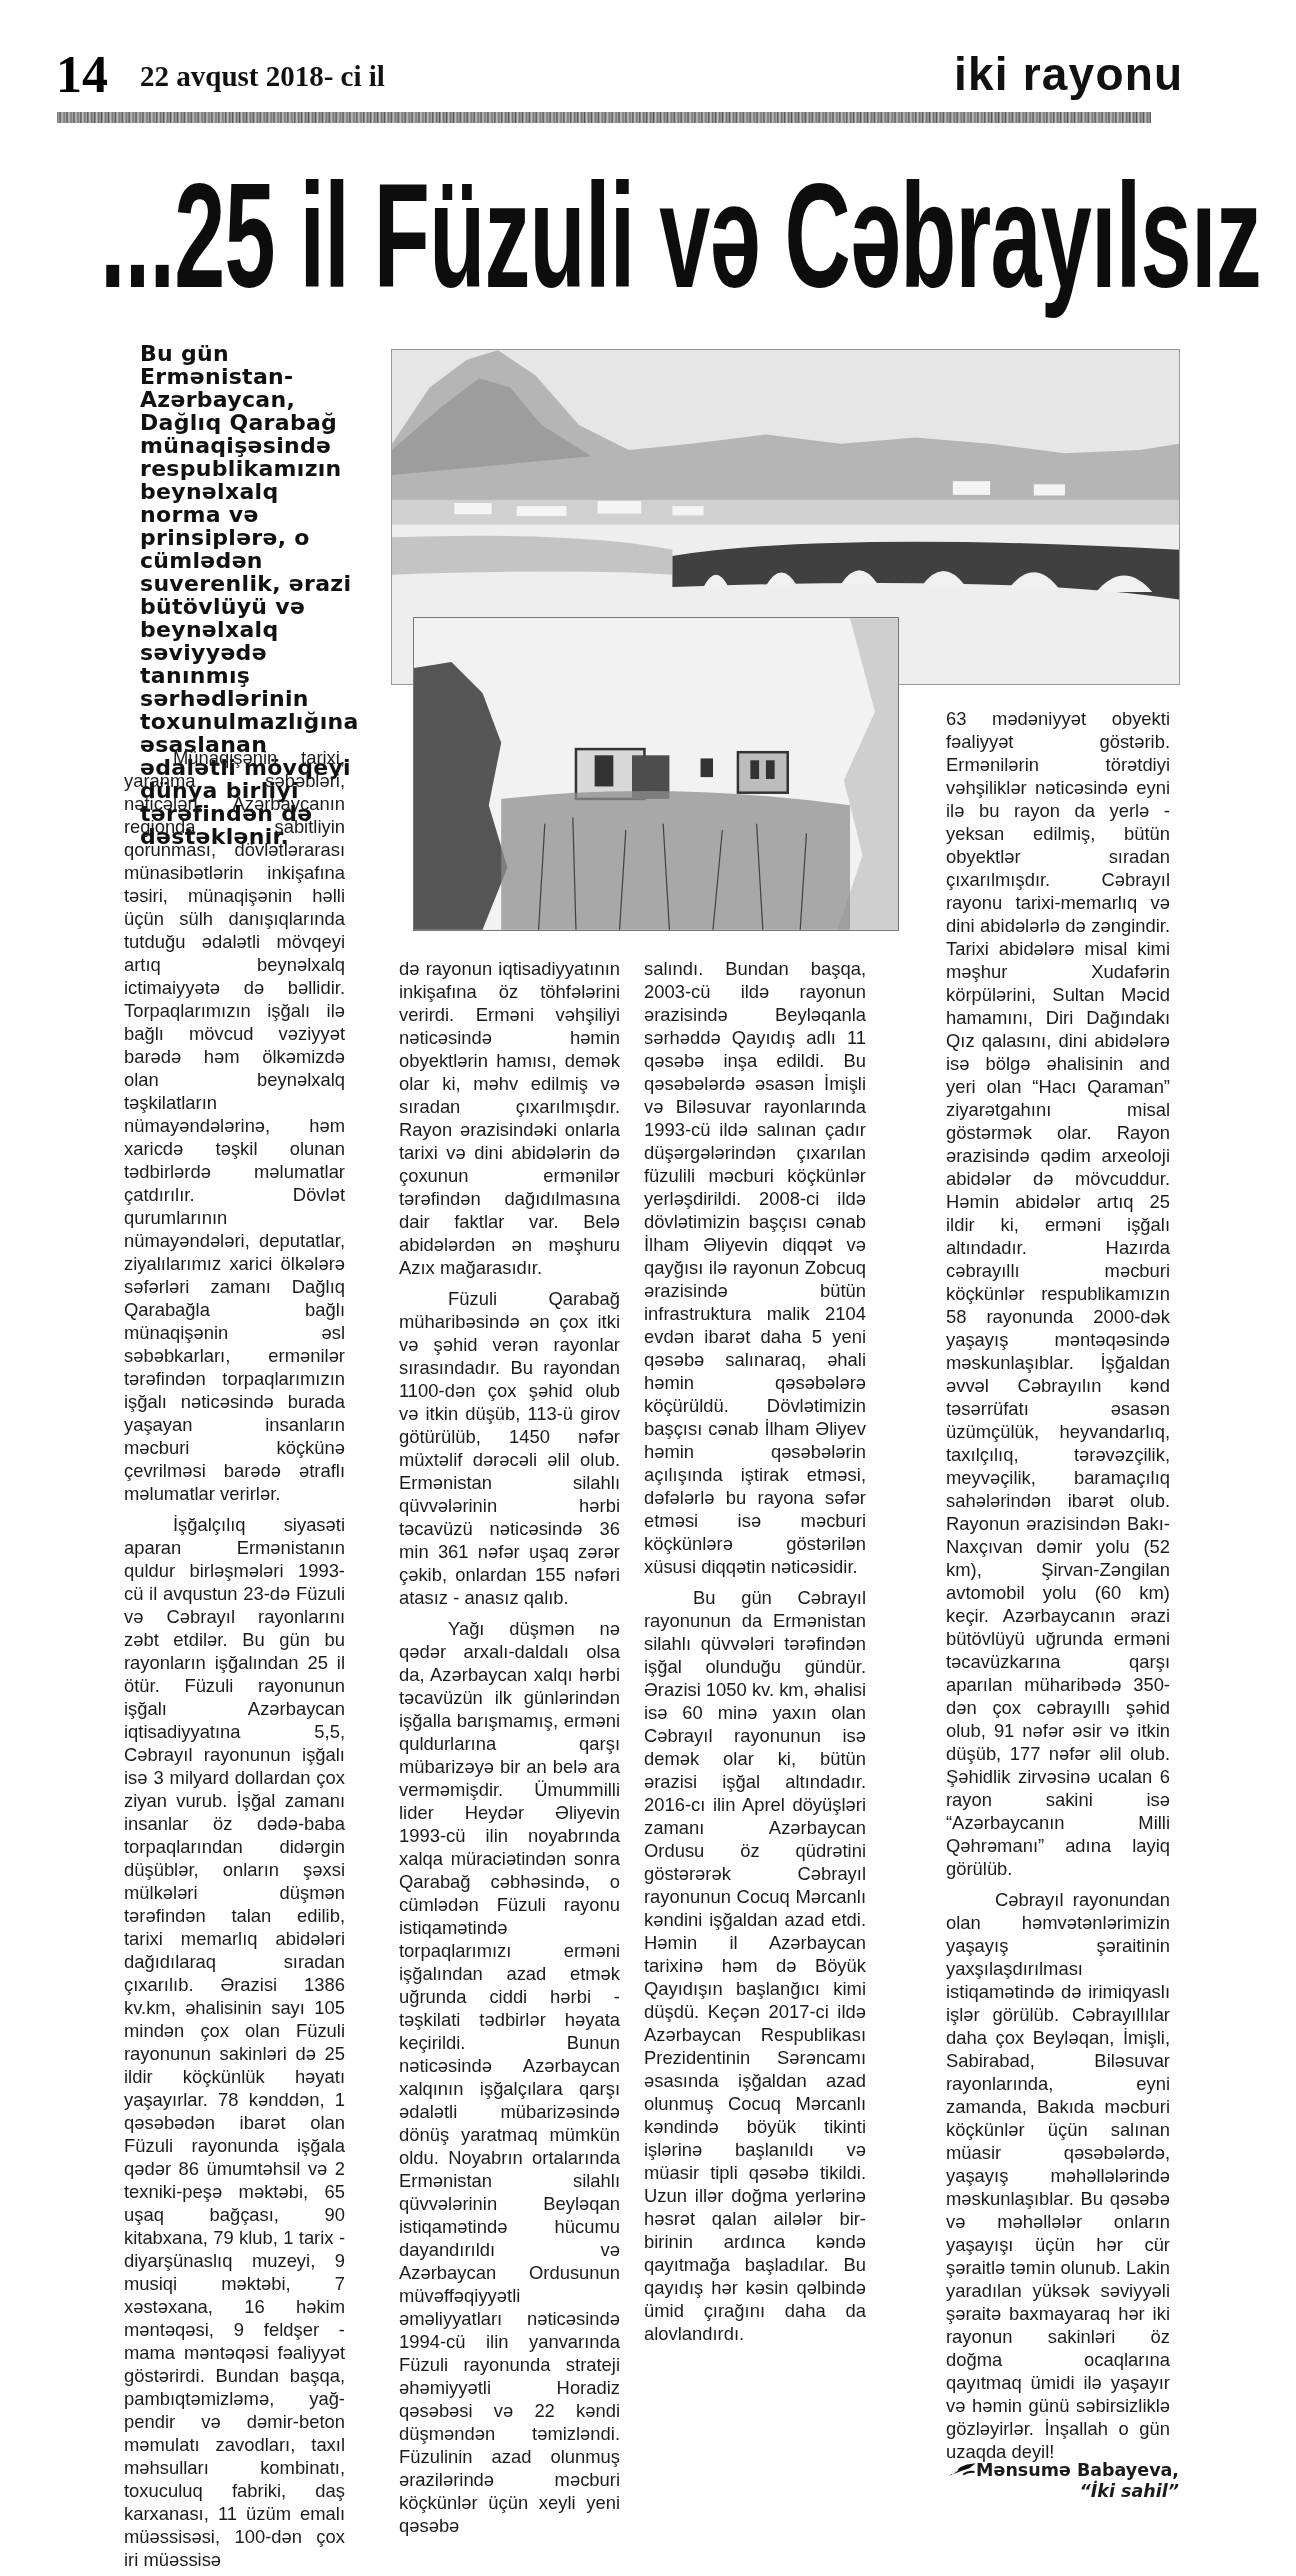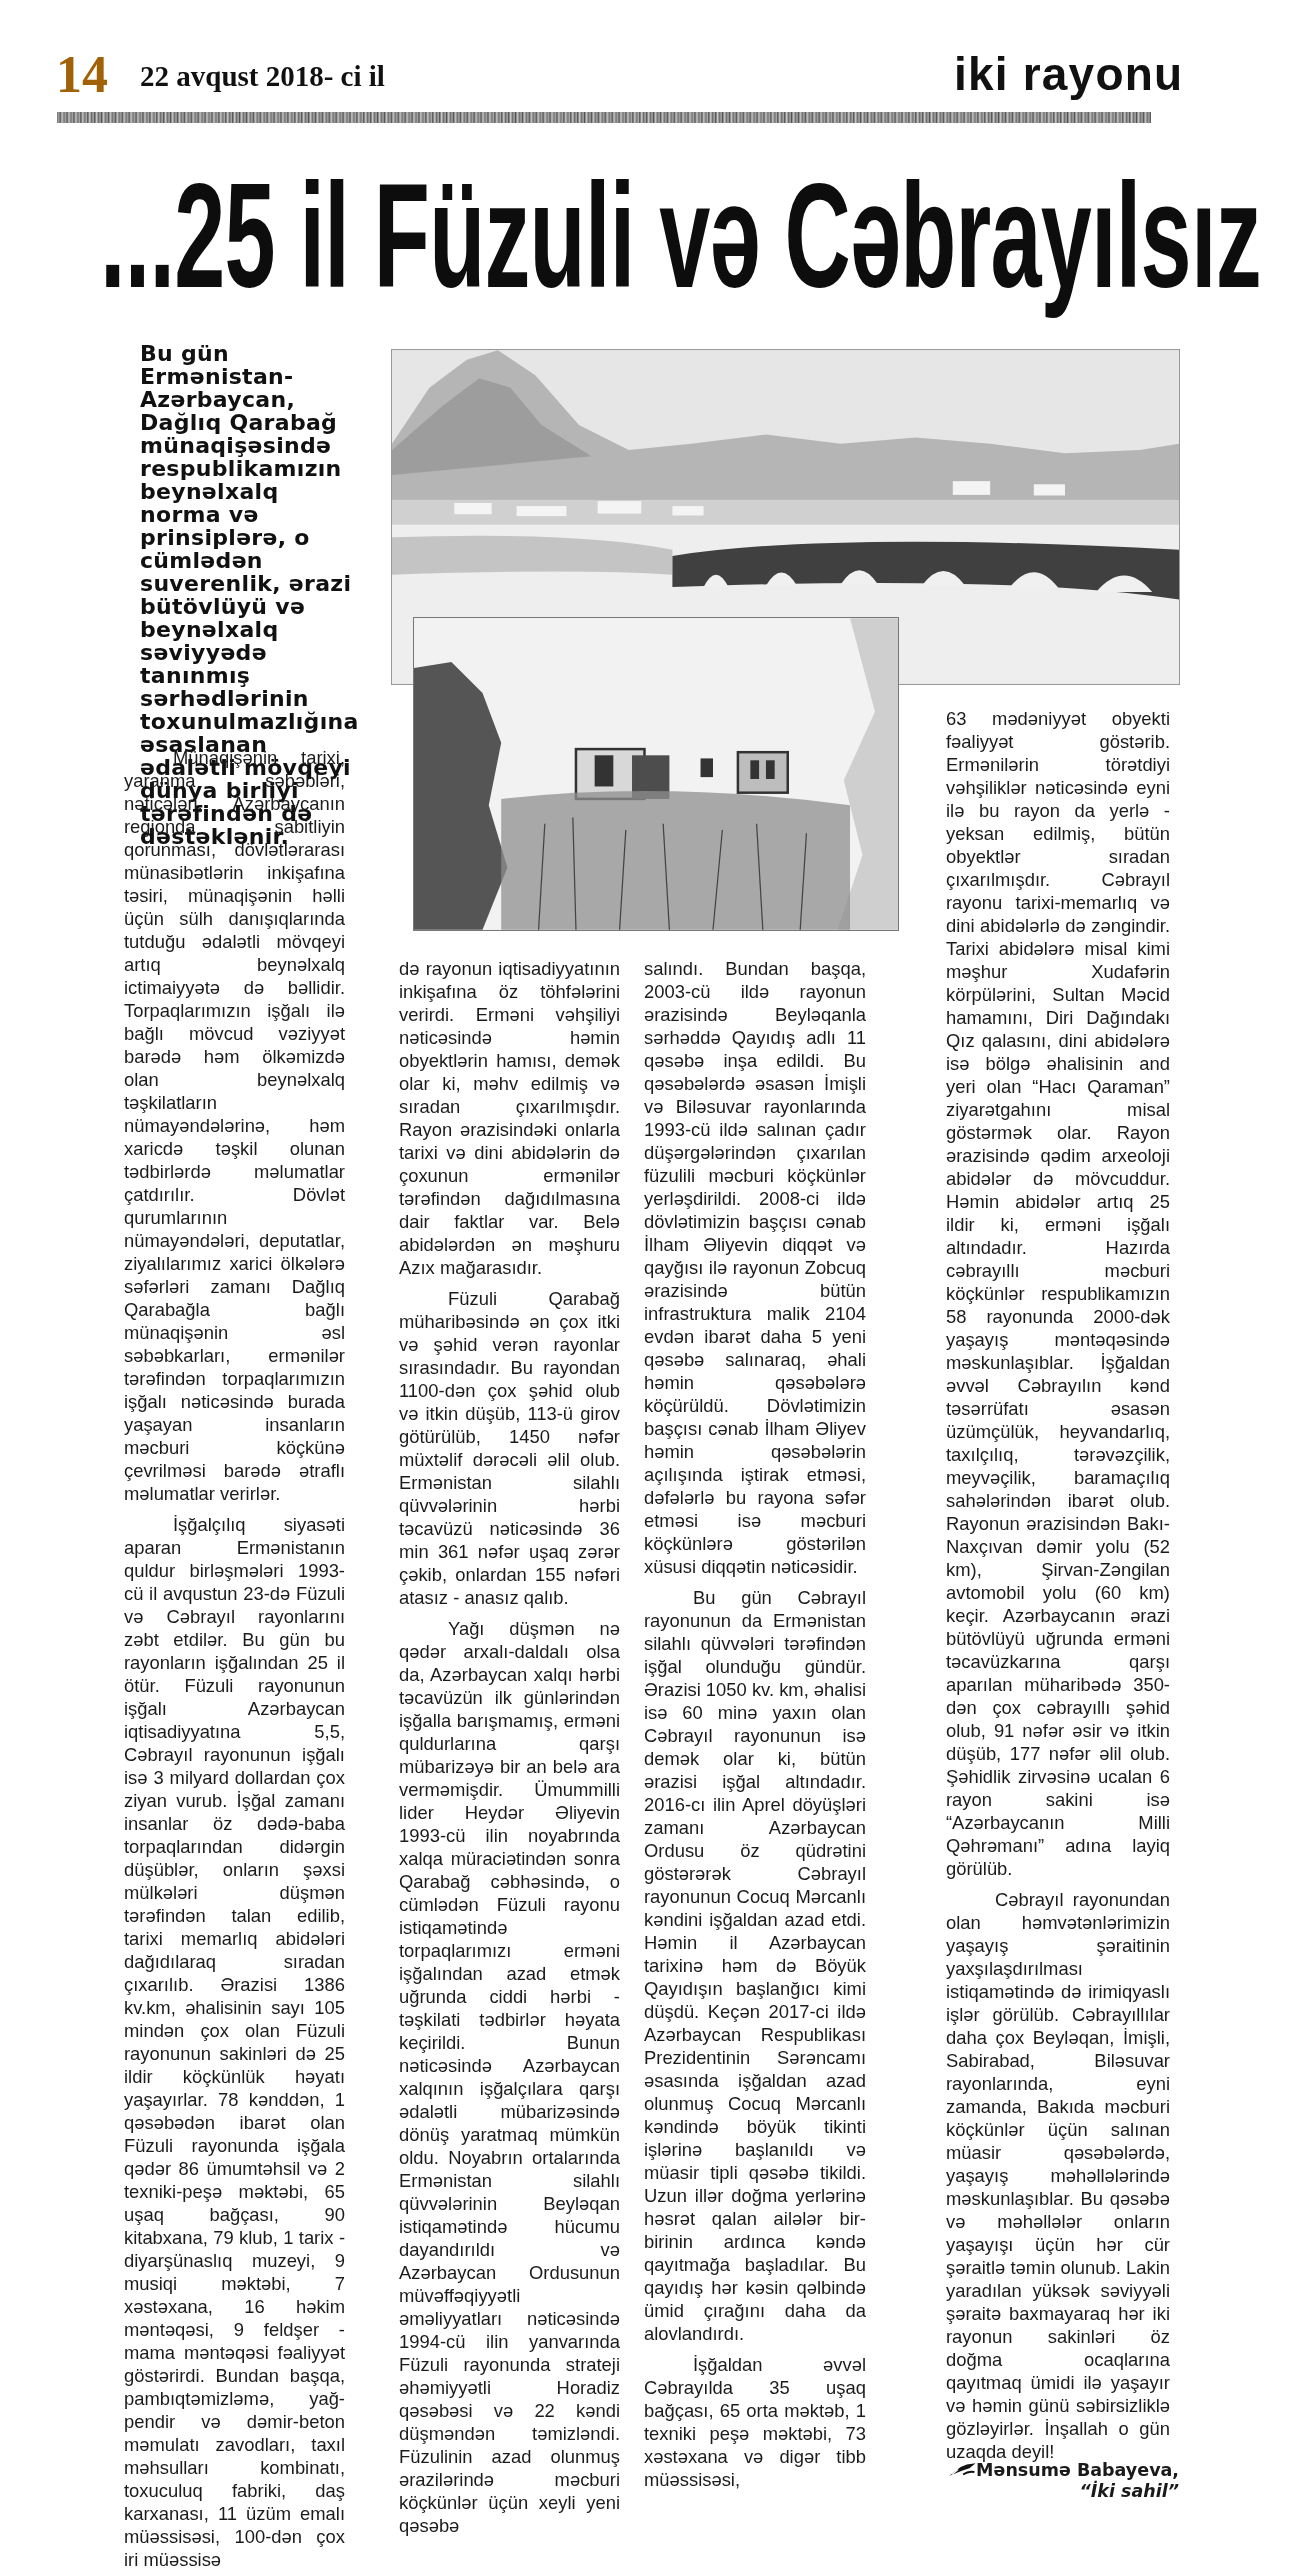--- a/index.html
+++ b/index.html
@@ -1,20 +1,20 @@
 <!DOCTYPE html>
 <html style="font-size:10px"><head>
 <meta charset="utf-8">
 <style>
   html, body { margin: 0; padding: 0; background: #ffffff; }
   body { width: 1297px; height: 2576px; position: relative; overflow: hidden;
          font-family: "Liberation Sans", "DejaVu Sans", sans-serif; color: #1a1a1a; }
   .abs { position: absolute; }
   .page-num { left: 56px; top: 49px; font-family: "Liberation Serif", serif; font-weight: bold;
-              font-size: 52px; line-height: 1; color: #a16207; }
+              font-size: 52px; line-height: 1; color: #000000; }
   .date { left: 140px; top: 62px; font-family: Liberation Serif, serif; font-weight: bold;
           font-size: 29px; line-height: 1; color: #111; }
   .paper-name { left: 954px; top: 51px; font-family: "Liberation Sans", sans-serif; font-weight: 900;
                 font-size: 46px; line-height: 1; letter-spacing: 1.2px; color: #111; }
   .rule { left: 57px; top: 112px; width: 1094px; height: 11.2px;
           background: repeating-linear-gradient(90deg, #555 0px, #999 1.9px, #333 3.1px, #bbb 5px, #666 6.9px);
           opacity: 0.85; }
   .headline { left: 100px; top: 172px; width: 1088px; height: 128px; font-family: "Liberation Sans", sans-serif;
               font-weight: bold; font-size: 148px; line-height: 128px; white-space: nowrap;
               color: #0d0d0d; transform: scaleX(0.62); transform-origin: left top; letter-spacing: -1.2px; }
@@ -109,21 +109,20 @@
 
 <div class="abs col col2">
   <p>də rayonun iqtisadiyyatının inkişafına öz töhfələrini verirdi. Erməni vəhşiliyi nəticəsində həmin obyektlərin hamısı, demək olar ki, məhv edilmiş və sıradan çıxarılmışdır. Rayon ərazisindəki onlarla tarixi və dini abidələrin də çoxunun ermənilər tərəfindən dağıdılmasına dair faktlar var. Belə abidələrdən ən məşhuru Azıx mağarasıdır.</p>
   <p class="indent">Füzuli Qarabağ müharibəsində ən çox itki və şəhid verən rayonlar sırasındadır. Bu rayondan 1100-dən çox şəhid olub və itkin düşüb, 113-ü girov götürülüb, 1450 nəfər müxtəlif dərəcəli əlil olub. Ermənistan silahlı qüvvələrinin hərbi təcavüzü nəticəsində 36 min 361 nəfər uşaq zərər çəkib, onlardan 155 nəfəri atasız - anasız qalıb.</p>
   <p class="indent">Yağı düşmən nə qədər arxalı-daldalı olsa da, Azərbaycan xalqı hərbi təcavüzün ilk günlərindən işğalla barışmamış, erməni quldurlarına qarşı mübarizəyə bir an belə ara verməmişdir. Ümummilli lider Heydər Əliyevin 1993-cü ilin noyabrında xalqa müraciətindən sonra Qarabağ cəbhəsində, o cümlədən Füzuli rayonu istiqamətində torpaqlarımızı erməni işğalından azad etmək uğrunda ciddi hərbi - təşkilati tədbirlər həyata keçirildi. Bunun nəticəsində Azərbaycan xalqının işğalçılara qarşı ədalətli mübarizəsində dönüş yaratmaq mümkün oldu. Noyabrın ortalarında Ermənistan silahlı qüvvələrinin Beyləqan istiqamətində hücumu dayandırıldı və Azərbaycan Ordusunun müvəffəqiyyətli əməliyyatları nəticəsində 1994-cü ilin yanvarında Füzuli rayonunda strateji əhəmiyyətli Horadiz qəsəbəsi və 22 kəndi düşməndən təmizləndi. Füzulinin azad olunmuş ərazilərində məcburi köçkünlər üçün xeyli yeni qəsəbə</p>
 </div>
 
 <div class="abs col col3">
   <p>salındı. Bundan başqa, 2003-cü ildə rayonun ərazisində Beyləqanla sərhəddə Qayıdış adlı 11 qəsəbə inşa edildi. Bu qəsəbələrdə əsasən İmişli və Biləsuvar rayonlarında 1993-cü ildə salınan çadır düşərgələrindən çıxarılan füzulili məcburi köçkünlər yerləşdirildi. 2008-ci ildə dövlətimizin başçısı cənab İlham Əliyevin diqqət və qayğısı ilə rayonun Zobcuq ərazisində bütün infrastruktura malik 2104 evdən ibarət daha 5 yeni qəsəbə salınaraq, əhali həmin qəsəbələrə köçürüldü. Dövlətimizin başçısı cənab İlham Əliyev həmin qəsəbələrin açılışında iştirak etməsi, dəfələrlə bu rayona səfər etməsi isə məcburi köçkünlərə göstərilən xüsusi diqqətin nəticəsidir.</p>
   <p class="indent">Bu gün Cəbrayıl rayonunun da Ermənistan silahlı qüvvələri tərəfindən işğal olunduğu gündür. Ərazisi 1050 kv. km, əhalisi isə 60 minə yaxın olan Cəbrayıl rayonunun isə demək olar ki, bütün ərazisi işğal altındadır. 2016-cı ilin Aprel döyüşləri zamanı Azərbaycan Ordusu öz qüdrətini göstərərək Cəbrayıl rayonunun Cocuq Mərcanlı kəndini işğaldan azad etdi. Həmin il Azərbaycan tarixinə həm də Böyük Qayıdışın başlanğıcı kimi düşdü. Keçən 2017-ci ildə Azərbaycan Respublikası Prezidentinin Sərəncamı əsasında işğaldan azad olunmuş Cocuq Mərcanlı kəndində böyük tikinti işlərinə başlanıldı və müasir tipli qəsəbə tikildi. Uzun illər doğma yerlərinə həsrət qalan ailələr bir-birinin ardınca kəndə qayıtmağa başladılar. Bu qayıdış hər kəsin qəlbində ümid çırağını daha da alovlandırdı.</p>
-  <p class="indent">İşğaldan əvvəl Cəbrayılda 35 uşaq bağçası, 65 orta məktəb, 1 texniki peşə məktəbi, 73 xəstəxana və digər tibb müəssisəsi,</p>
 </div>
 
 <div class="abs col col4">
   <p>63 mədəniyyət obyekti fəaliyyət göstərib. Ermənilərin törətdiyi vəhşiliklər nəticəsində eyni ilə bu rayon da yerlə - yeksan edilmiş, bütün obyektlər sıradan çıxarılmışdır. Cəbrayıl rayonu tarixi-memarlıq və dini abidələrlə də zəngindir. Tarixi abidələrə misal kimi məşhur Xudafərin körpülərini, Sultan Məcid hamamını, Diri Dağındakı Qız qalasını, dini abidələrə isə bölgə əhalisinin and yeri olan “Hacı Qaraman” ziyarətgahını misal göstərmək olar. Rayon ərazisində qədim arxeoloji abidələr də mövcuddur. Həmin abidələr artıq 25 ildir ki, erməni işğalı altındadır. Hazırda cəbrayıllı məcburi köçkünlər respublikamızın 58 rayonunda 2000-dək yaşayış məntəqəsində məskunlaşıblar. İşğaldan əvvəl Cəbrayılın kənd təsərrüfatı əsasən üzümçülük, heyvandarlıq, taxılçılıq, tərəvəzçilik, meyvəçilik, baramaçılıq sahələrindən ibarət olub. Rayonun ərazisindən Bakı-Naxçıvan dəmir yolu (52 km), Şirvan-Zəngilan avtomobil yolu (60 km) keçir. Azərbaycanın ərazi bütövlüyü uğrunda erməni təcavüzkarına qarşı aparılan müharibədə 350-dən çox cəbrayıllı şəhid olub, 91 nəfər əsir və itkin düşüb, 177 nəfər əlil olub. Şəhidlik zirvəsinə ucalan 6 rayon sakini isə “Azərbaycanın Milli Qəhrəmanı” adına layiq görülüb.</p>
   <p class="indent">Cəbrayıl rayonundan olan həmvətənlərimizin yaşayış şəraitinin yaxşılaşdırılması istiqamətində də irimiqyaslı işlər görülüb. Cəbrayıllılar daha çox Beyləqan, İmişli, Sabirabad, Biləsuvar rayonlarında, eyni zamanda, Bakıda məcburi köçkünlər üçün salınan müasir qəsəbələrdə, yaşayış məhəllələrində məskunlaşıblar. Bu qəsəbə və məhəllələr onların yaşayışı üçün hər cür şəraitlə təmin olunub. Lakin yaradılan yüksək səviyyəli şəraitə baxmayaraq hər iki rayonun sakinləri öz doğma ocaqlarına qayıtmaq ümidi ilə yaşayır və həmin günü səbirsizliklə gözləyirlər. İnşallah o gün uzaqda deyil!</p>
 </div>
 
 <div class="abs signature">
   <svg class="pen-icon" viewBox="0 0 46 24">
     <path d="M2,22 L20,8 L30,4 L44,2 L34,10 L22,14 Z" fill="#111"></path>

